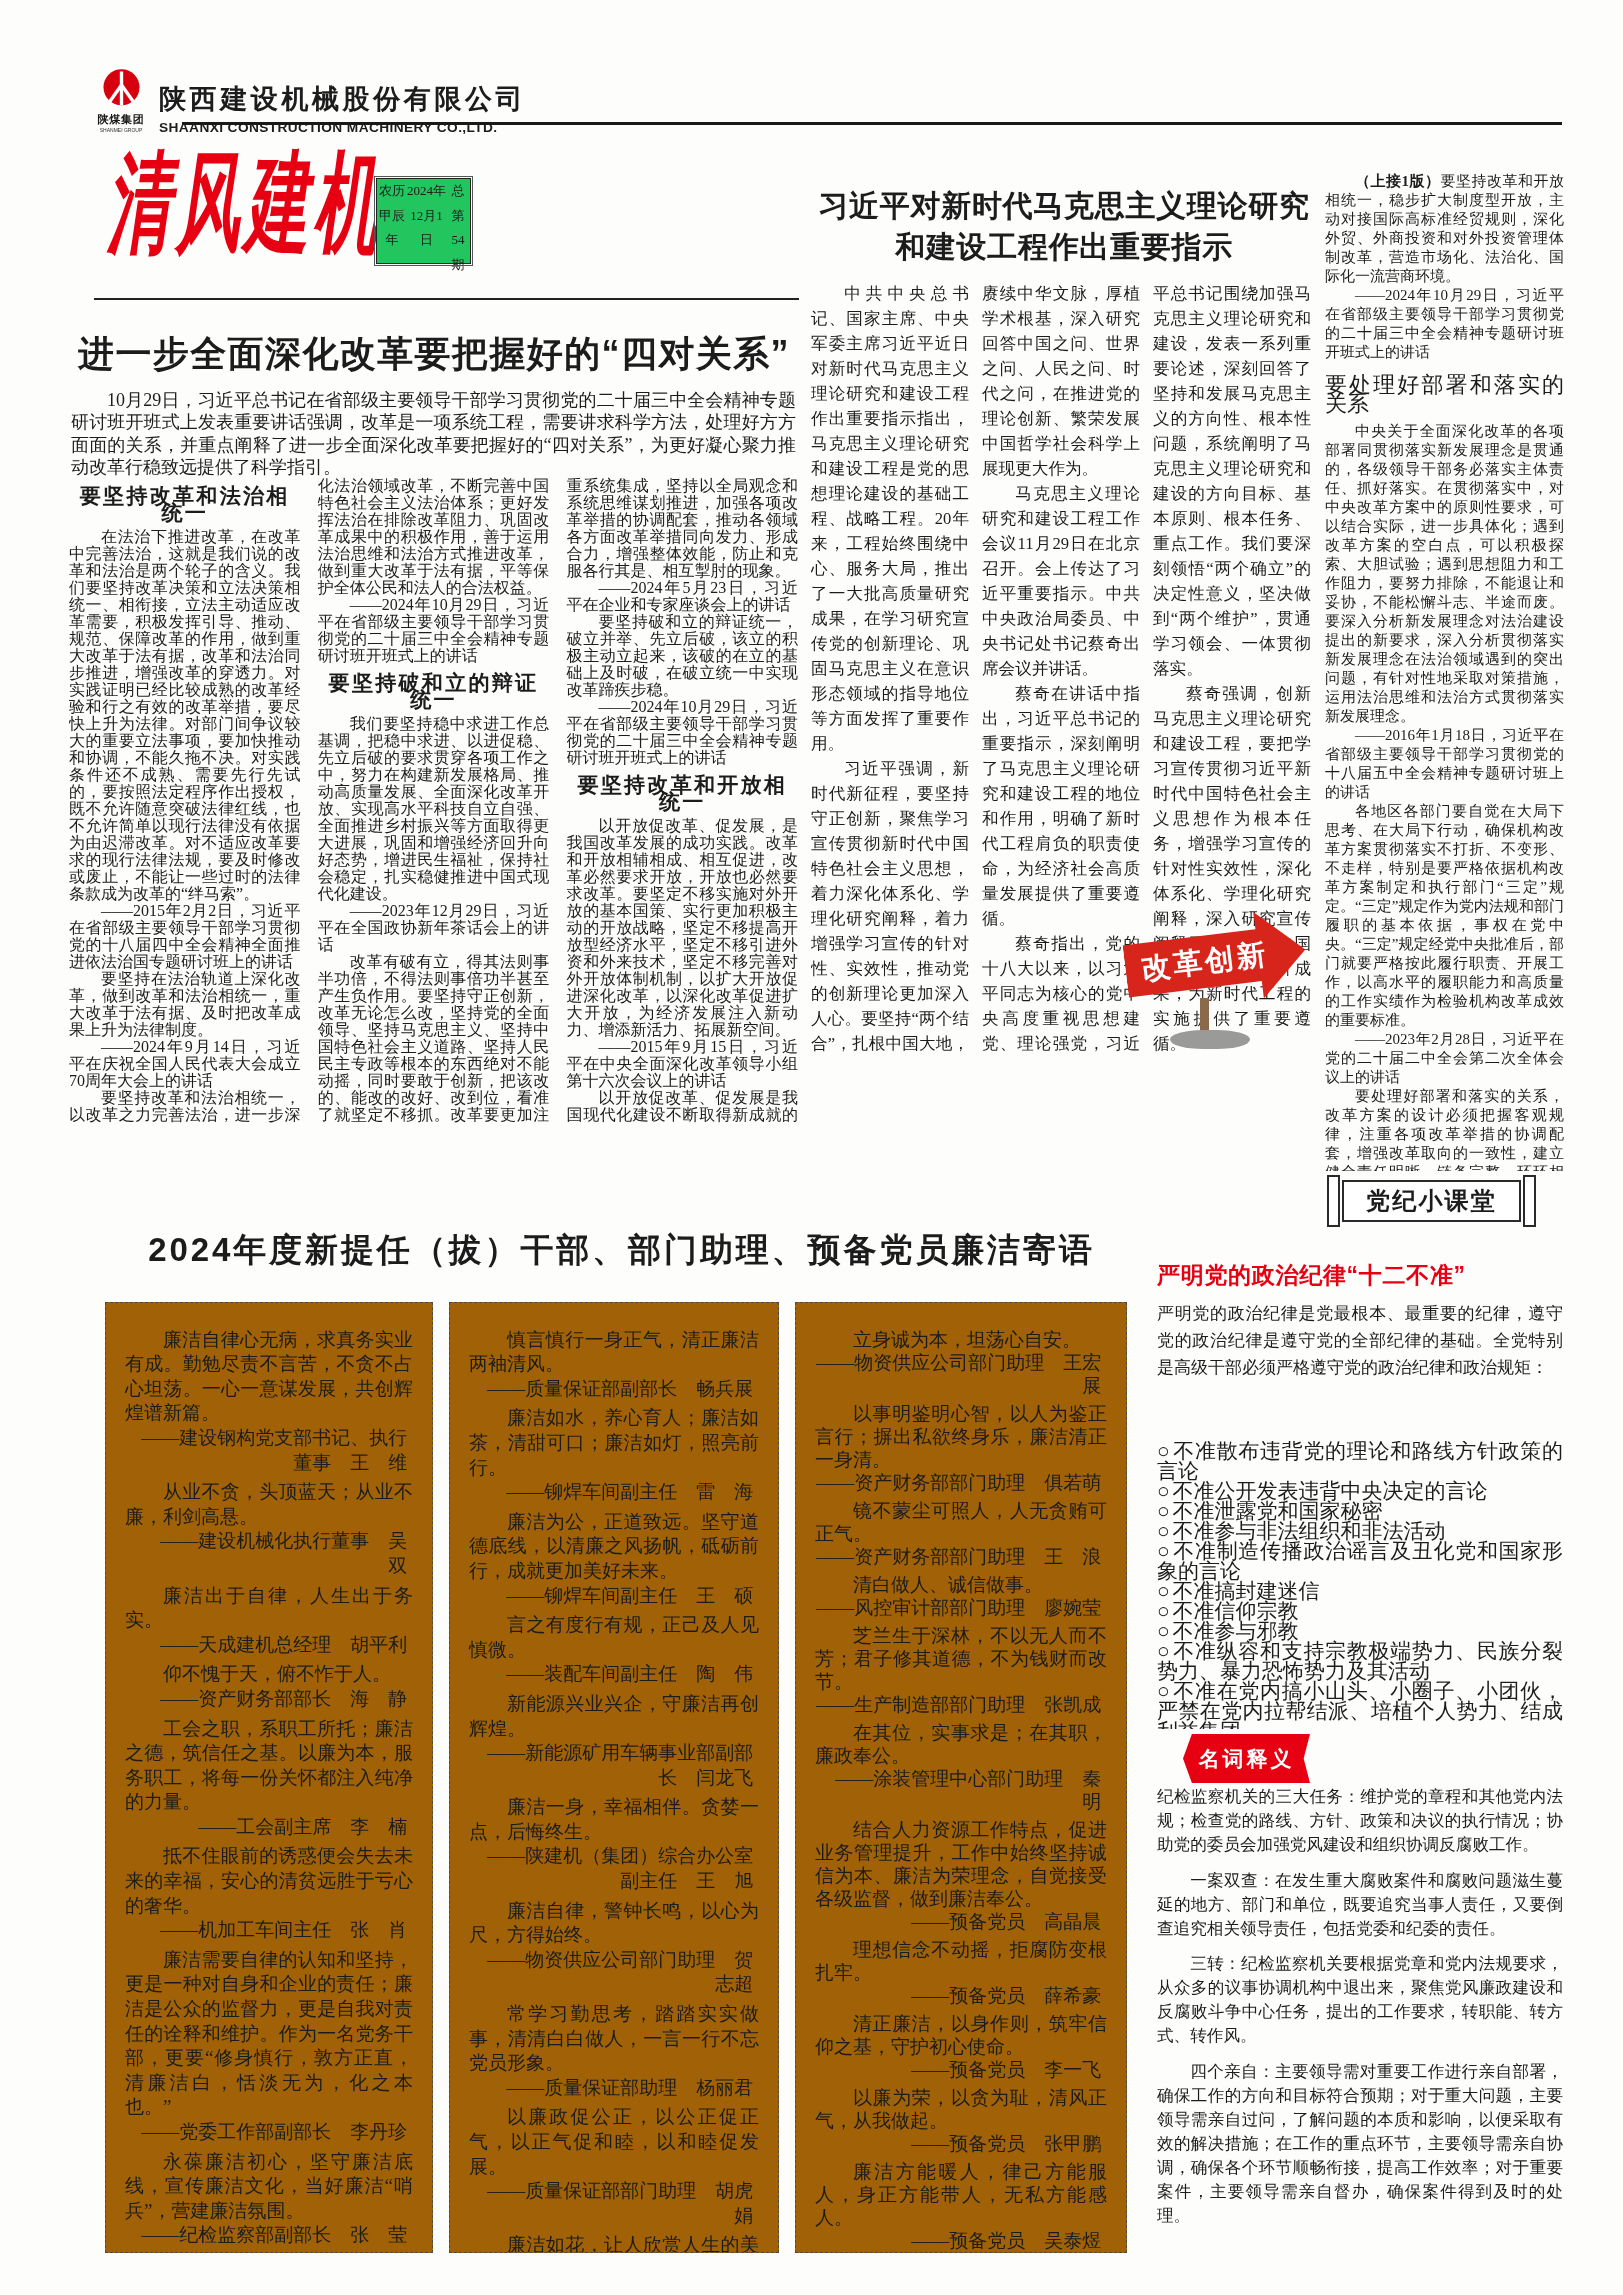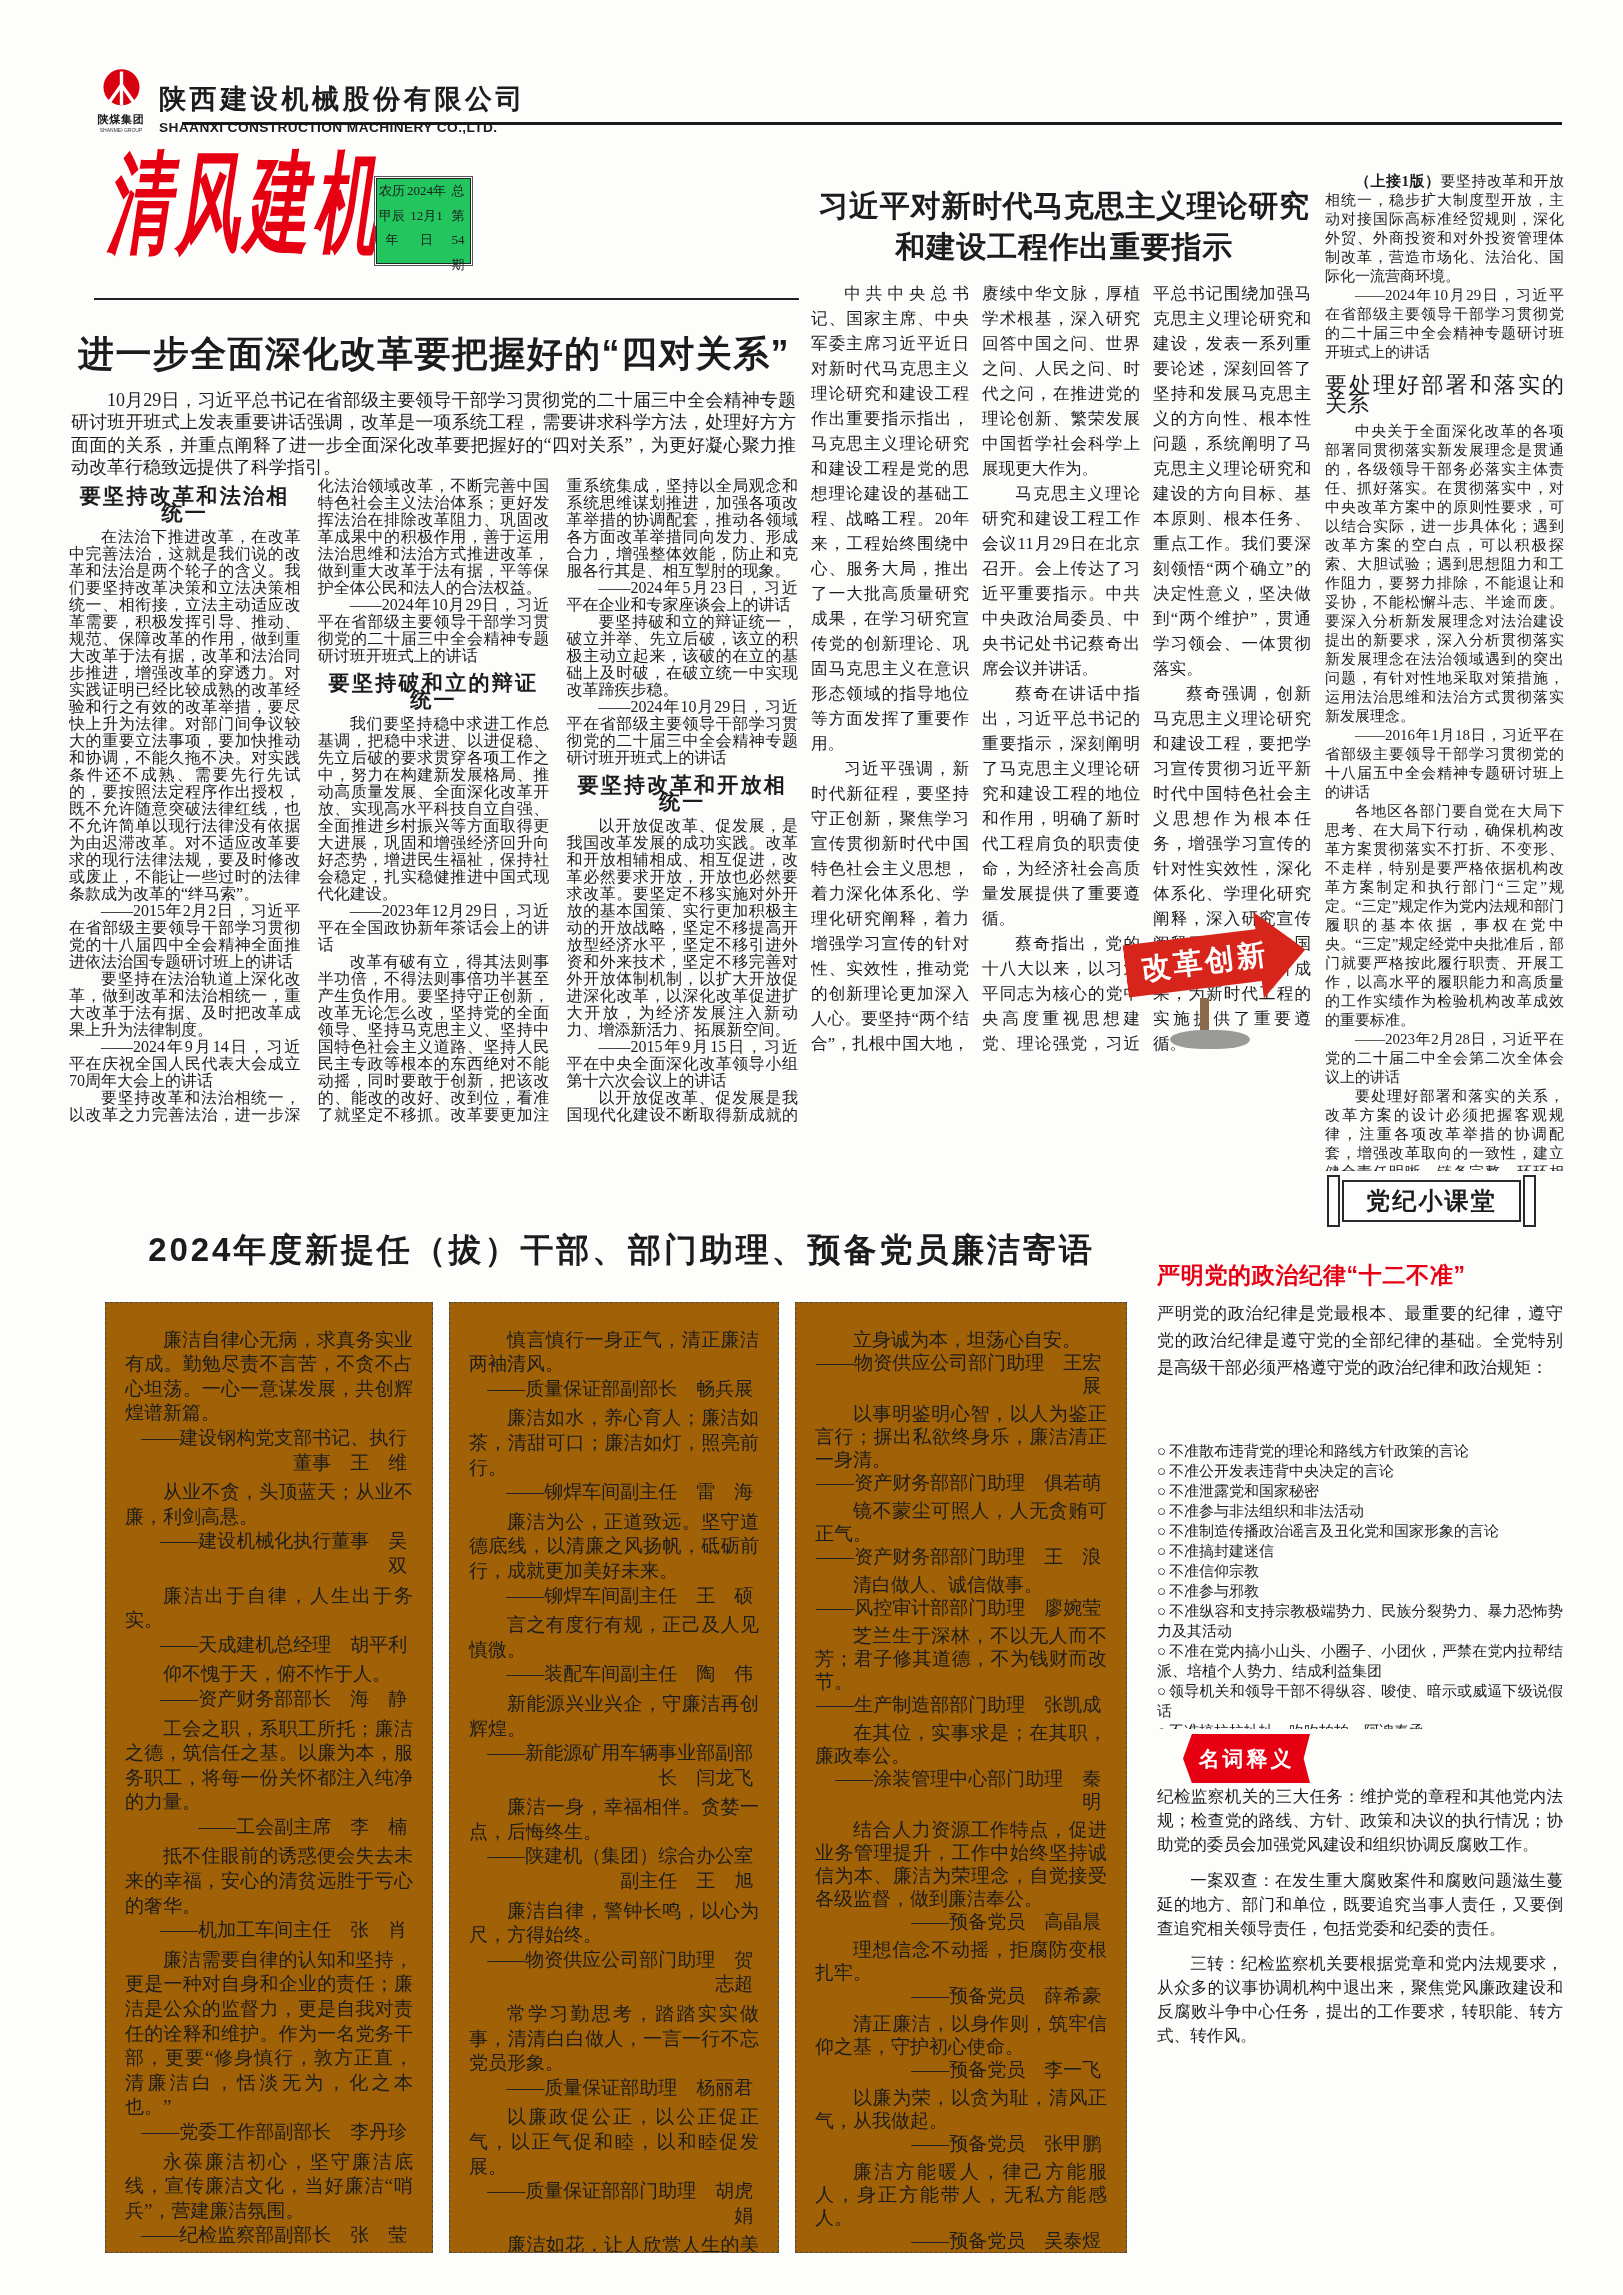--- a/index.html
+++ b/index.html
@@ -64,21 +64,21 @@
   
   .banner{left:1342px;top:1180px;width:175px;height:38px;border:2.2px solid #2a2a2a;background:#fff;
           display:flex;align-items:center;justify-content:center;font-family:"Liberation Sans",sans-serif;
           font-weight:bold;font-size:24px;letter-spacing:2.2px;}
   .banner::before,.banner::after{content:"";position:absolute;top:-7.2px;bottom:-7.2px;width:9.4px;
           border:2.2px solid #2a2a2a;background:#fff;}
   .banner::before{left:-17.4px;} .banner::after{right:-17.4px;}
   .p-title{left:1157px;top:1260px;width:406px;color:#e60012;font-family:"Liberation Sans",sans-serif;
            font-weight:bold;font-size:23px;letter-spacing:0.7px;}
   .p-intro{left:1157px;top:1300px;width:406px;font-size:17px;line-height:27px;text-align:justify;}
-  .p-rules{left:1157px;top:1441px;width:406px;height:288px;font-size:15px;line-height:20px;overflow:hidden;}
+  .p-rules{left:1157px;top:1441px;width:406px;height:288px;font-size:21px;line-height:20px;overflow:hidden;}
   .p-rules p{margin:0;text-align:justify;}
   .p-rules p::before{content:"○";margin-right:2.9px;}
   .ribbon{left:1183px;top:1734px;width:127px;height:49px;background:#e60012;color:#fff;
           font-family:"Liberation Sans",sans-serif;font-weight:bold;font-size:21px;letter-spacing:2.9px;
           display:flex;align-items:center;justify-content:center;
           clip-path:polygon(7% 0,100% 0,95% 50%,100% 100%,7% 100%,0 50%);}
   .p-defs{left:1157px;top:1785px;width:406px;height:498px;font-size:16.6px;line-height:24px;overflow:hidden;}
   .p-defs p{margin:0 0 11.6px;text-align:justify;text-indent:2em;}
   .p-defs p:first-of-type{text-indent:0;}
   .p-defs b{font-weight:normal;}
@@ -336,14 +336,15 @@
   </div>
 <div class="abs ribbon">名词释义</div>
 <div class="abs p-defs">
 
     <p><b>纪检监察机关的三大任务：</b><span>维护党的章程和其他党内法规；检查党的路线、方针、政策和决议的执行情况；协助党的委员会加强党风建设和组织协调反腐败工作。</span></p>
 
     <p><b>一案双查：</b><span>在发生重大腐败案件和腐败问题滋生蔓延的地方、部门和单位，既要追究当事人责任，又要倒查追究相关领导责任，包括党委和纪委的责任。</span></p>
 
     <p><b>三转：</b><span>纪检监察机关要根据党章和党内法规要求，从众多的议事协调机构中退出来，聚焦党风廉政建设和反腐败斗争中心任务，提出的工作要求，转职能、转方式、转作风。</span></p>
 
+    <p><b>四个亲自：</b><span>主要领导需对重要工作进行亲自部署，确保工作的方向和目标符合预期；对于重大问题，主要领导需亲自过问，了解问题的本质和影响，以便采取有效的解决措施；在工作的重点环节，主要领导需亲自协调，确保各个环节顺畅衔接，提高工作效率；对于重要案件，主要领导需亲自督办，确保案件得到及时的处理。</span></p>
   </div>
 
 
 </body></html>

